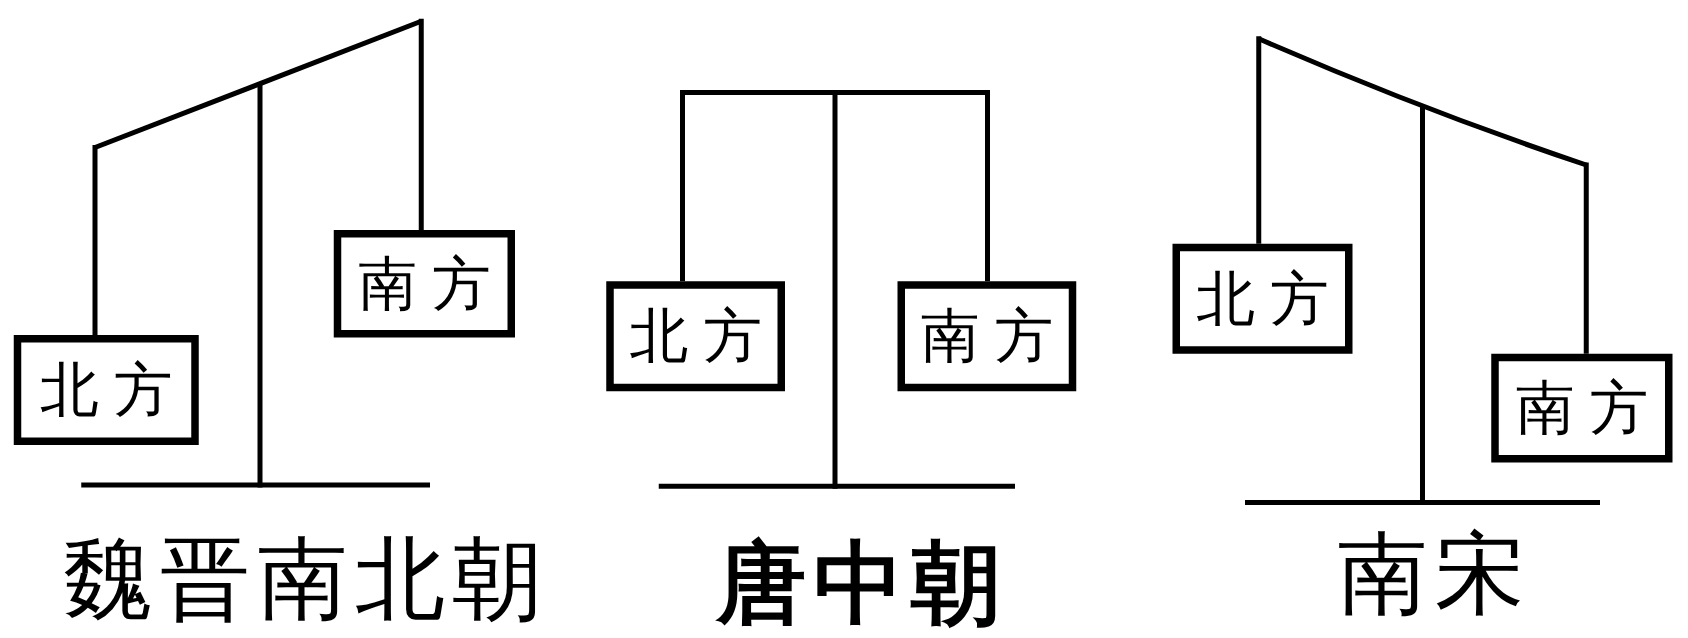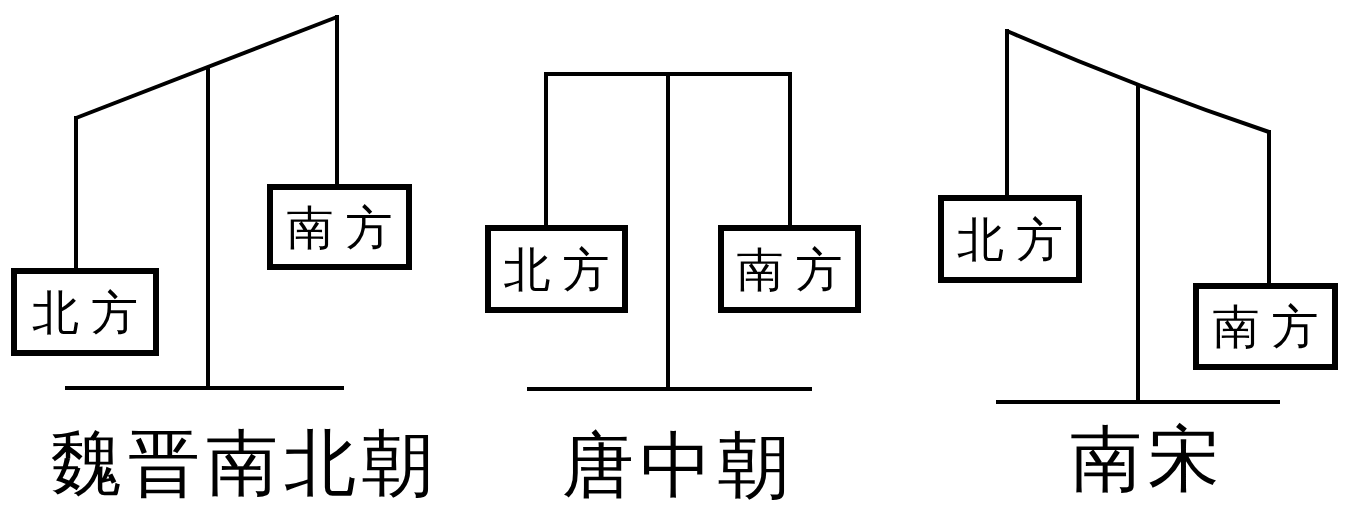--- a/index.html
+++ b/index.html
@@ -87,21 +87,21 @@
     <span>南方</span>
   </div>
   <div class="period-label" style="left:50px; top:424px; width:340px;">魏晋南北朝</div>
 
   <div class="weight-box" style="left:485px; top:225px; width:143px; height:88px;">
     <span>北方</span>
   </div>
   <div class="weight-box" style="left:718px; top:225px; width:143px; height:88px;">
     <span>南方</span>
   </div>
-  <div class="period-label" style="left:539px; top:426px; width:280px;">唐中朝</div>
+  <div class="period-label" style="left:550px; top:426px; width:280px;font-weight:bold;">唐中朝</div>
 
   <div class="weight-box" style="left:938px; top:195px; width:144px; height:88px;">
     <span>北方</span>
   </div>
   <div class="weight-box" style="left:1193px; top:283px; width:145px; height:87px;">
     <span>南方</span>
   </div>
   <div class="period-label" style="left:1008px; top:420px; width:280px;">南宋</div>
 
 </div>

